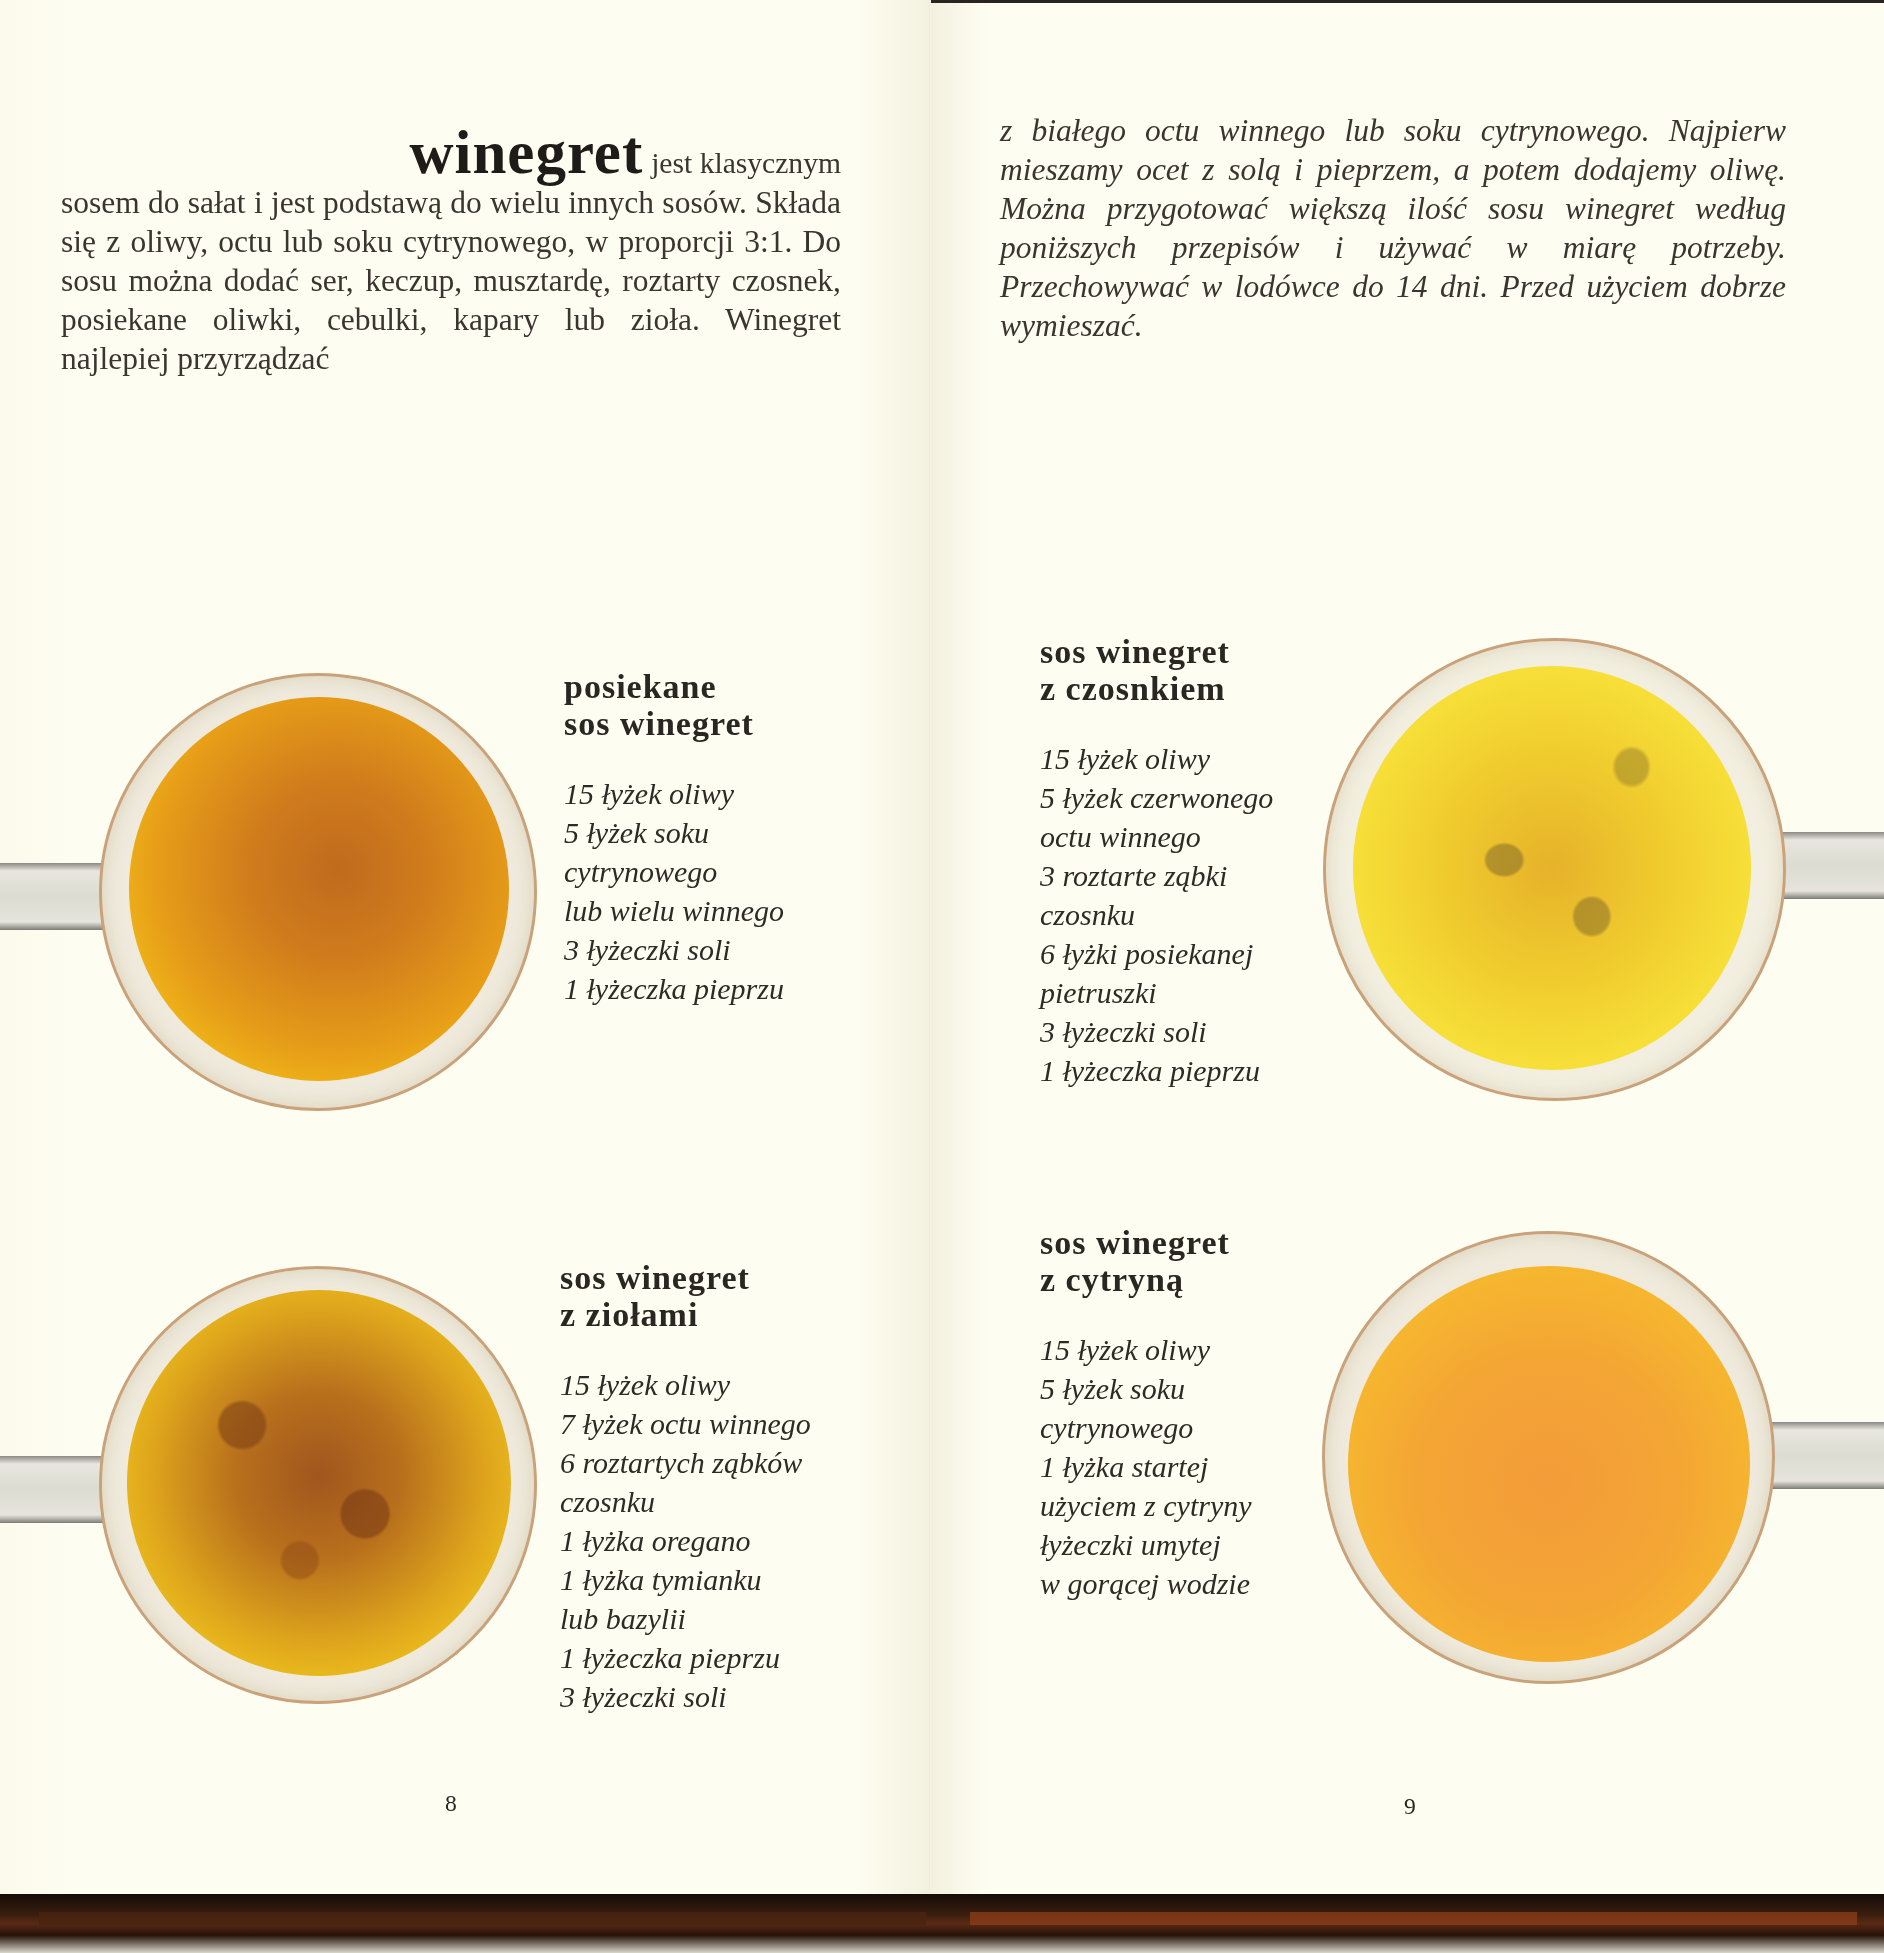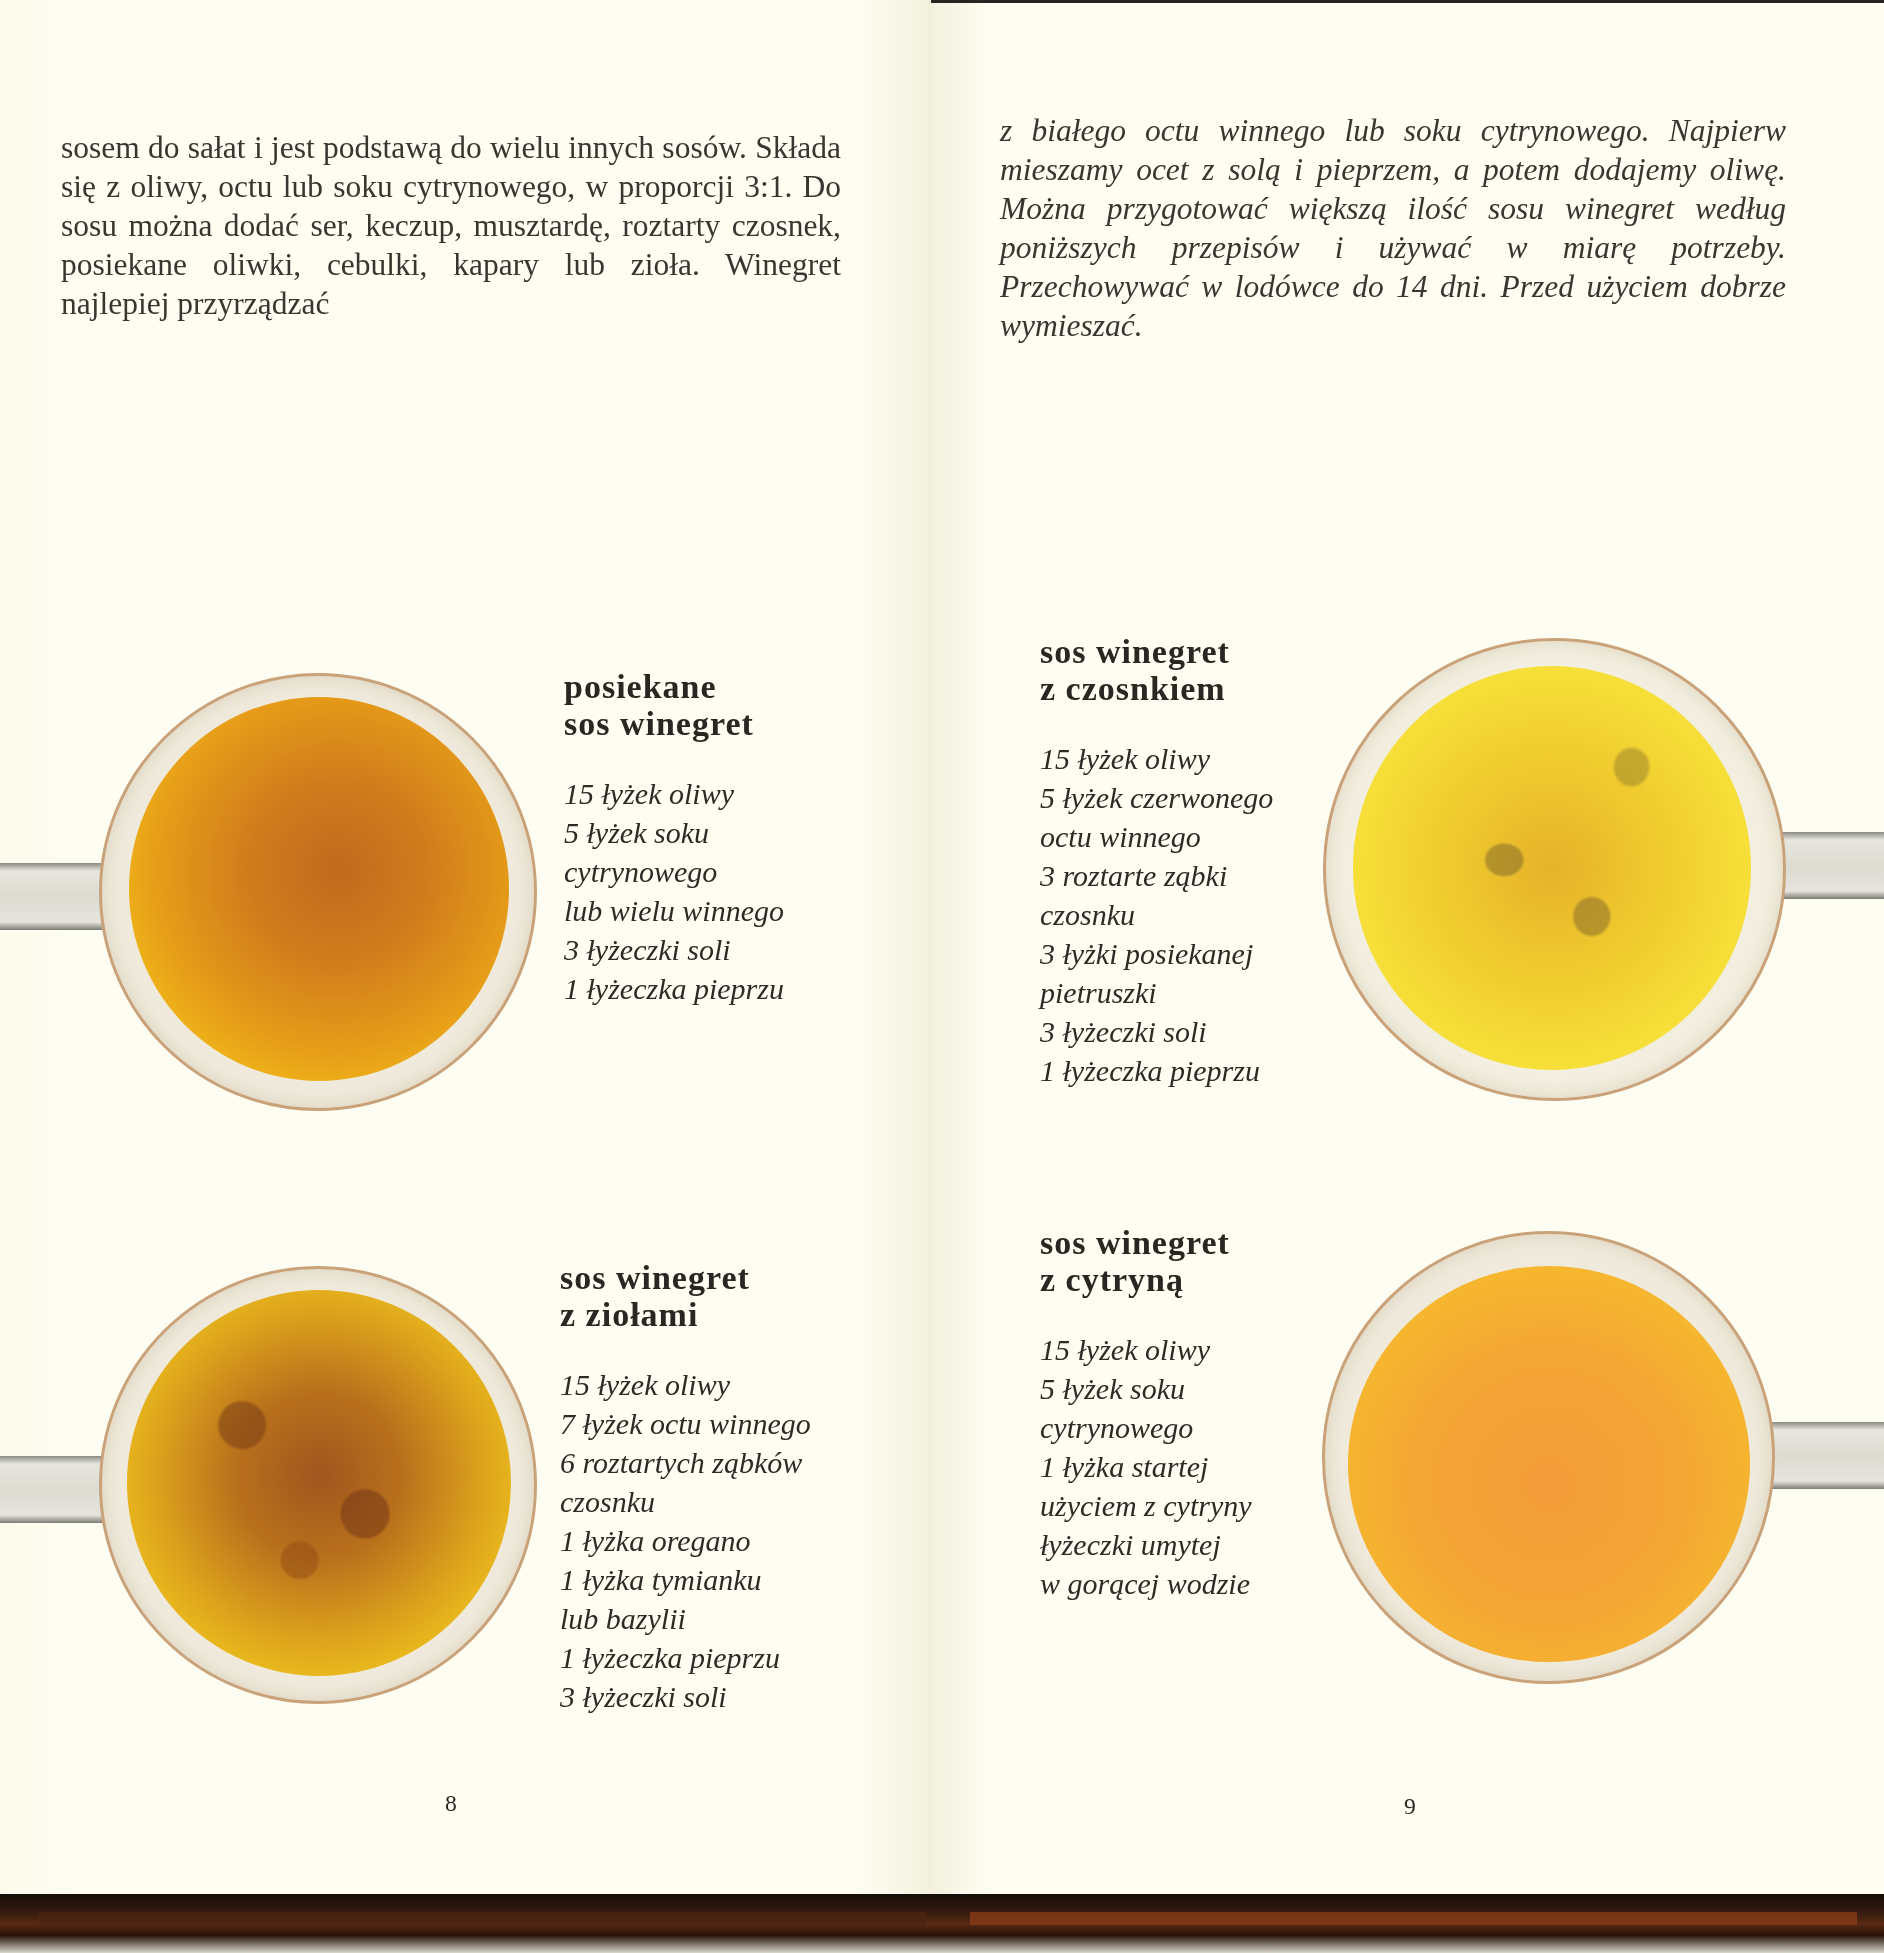--- a/index.html
+++ b/index.html
@@ -37,20 +37,24 @@
 
   .page-number { position: absolute; font-size: 23.6px; color: #2a2622; }
 </style>
 </head>
 <body>
 
 <div class="spread">
 
   <div class="page page-left">
     <div class="intro intro-left">
+      <span class="first-line">
+        <span class="headword">winegret</span>
+        <span class="rest">jest klasycznym</span>
+      </span>
       <span>sosem do sałat i jest podstawą do wielu innych sosów. Składa się z oliwy, octu lub soku cytrynowego, w proporcji 3:1. Do sosu można dodać ser, keczup, musztardę, roztarty czosnek, posiekane oliwki, cebulki, kapary lub zioła. Winegret najlepiej przyrządzać</span>
     </div>
 
     <div class="handle" style="left:0; top:863px; width:128px;"></div>
     <div class="bowl" style="left:99px; top:673px; width:438px; height:438px;">
       <div class="rim"></div>
       <div class="liquid" style="left:29.6px; top:23.6px; width:380px; height:384px;
            background: radial-gradient(circle at 55% 45%, #c06a1e 0%, #d07c1c 30%, #e79e18 62%, #f4c41a 85%, #f2d23a 100%);"></div>
     </div>
 
@@ -112,21 +116,21 @@
       <h2>
         <span>sos winegret</span><br>
         <span>z czosnkiem</span>
       </h2>
       <ul>
         <li>15 łyżek oliwy</li>
         <li>5 łyżek czerwonego</li>
         <li>octu winnego</li>
         <li>3 roztarte ząbki</li>
         <li>czosnku</li>
-        <li>3 łyżki posiekanej</li>
+        <li>6 łyżki posiekanej</li>
         <li>pietruszki</li>
         <li>3 łyżeczki soli</li>
         <li>1 łyżeczka pieprzu</li>
       </ul>
     </div>
 
     <div class="handle" style="left:818px; top:829px; width:136px;"></div>
     <div class="bowl" style="left:392px; top:635px; width:463px; height:463px;">
       <div class="rim" style="background:#f2efe0;"></div>
       <div class="liquid" style="left:29.6px; top:27.6px; width:398px; height:404px;

